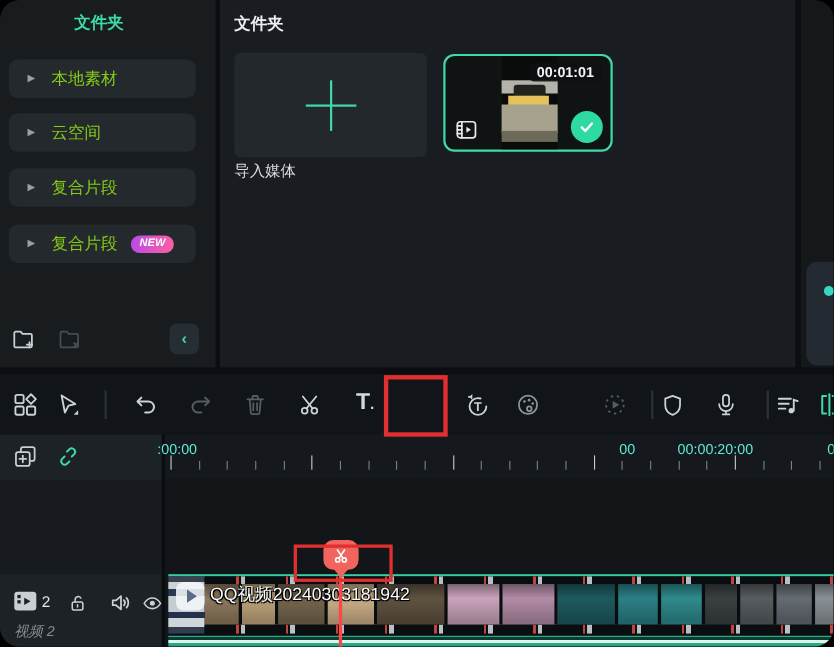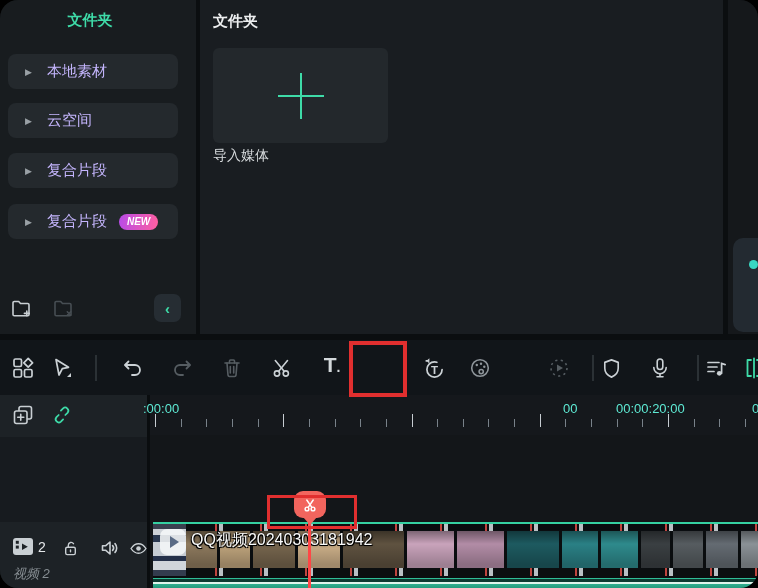--- a/index.html
+++ b/index.html
@@ -5,21 +5,21 @@
   * { box-sizing: border-box; margin: 0; padding: 0; }
   html,body { background:#000; }
   body { font-family:"Liberation Sans","DejaVu Sans",sans-serif; }
   .app { position:relative; width:758px; height:588px; background:#0B0E10; overflow:hidden;border-radius:18px; }
 
   
   .sidebar { position:absolute; left:0; top:0; width:196px; height:334px; background:#181C1F; }
   .sb-title { position:absolute; left:0; top:11px; width:180px; text-align:center; color:#3EDBA8; font-weight:bold; font-size:15px; }
   .sb-item { position:absolute; left:8px; width:170px; height:35px; background:#24292D; border-radius:8px; display:flex; align-items:center; padding-left:17px; cursor:pointer; }
   .sb-caret { color:#9AA1A6; font-size:9px; margin-right:15px; }
-  .sb-label { color:#c4b5fd; font-size:15px; }
+  .sb-label { color:#84cc16; font-size:15px; }
   .badge-new { margin-left:12px; padding:2px 8px 3px; border-radius:9px; background:linear-gradient(95deg,#B84BE8 0%,#FF5FA0 100%); color:#fff; font-size:10px; font-weight:bold; font-style:italic; }
   .sb-foot-icon { position:absolute; top:296px; color:#C9CFD3; }
   .collapse-btn { position:absolute; left:154px; top:294px; width:27px; height:28px; background:#262D33; border-radius:7px; color:#3EDBA8; display:flex; align-items:center; justify-content:center; font-size:15px; font-weight:bold; cursor:pointer; }
 
   
   .media { position:absolute; left:200px; top:0; width:523px; height:334px; background:#191D21; }
   .media-header { position:absolute; left:13px; top:12px; color:#EDEFF0; font-weight:bold; font-size:15px; }
   .import-card { position:absolute; left:13px; top:48px; width:175px; height:95px; background:#23282C; border-radius:6px; cursor:pointer; }
   .plus { position:absolute; left:50%; top:50%; width:46px; height:46px; transform:translate(-50%,-50%); }
   .plus:before, .plus:after { content:""; position:absolute; background:#3EDBA8; }
@@ -138,20 +138,43 @@
   </div>
 
   <div class="media">
     <div class="media-header">文件夹</div>
 
     <div class="import-card">
       <div class="plus"></div>
     </div>
     <div class="card-label" style="left:13px">导入媒体</div>
 
+    <div class="media-card">
+      <div class="mc-thumb">
+        <div class="mc-sky"></div>
+          <div class="mc-veh"></div>
+          <div class="mc-band"></div>
+          <div class="mc-field"></div>
+          <div class="mc-field2"></div>
+      </div>
+      <div class="dur-badge">00:01:01</div>
+      <div class="mc-film">
+        <svg width="22" height="22" viewBox="0 0 24 24" fill="none" stroke="currentColor" stroke-width="1.7" stroke-linecap="round" stroke-linejoin="round">
+          <rect x="3" y="4" width="18" height="16" rx="3"></rect>
+          <path d="M7.5 4 V20"></path>
+          <path d="M3 8.2 h4.5 M3 12 h4.5 M3 15.8 h4.5"></path>
+          <path d="M12 9 L16.5 12 L12 15 Z" fill="currentColor" stroke="none"></path>
+        </svg>
+      </div>
+      <div class="mc-check">
+        <svg width="17" height="17" viewBox="0 0 24 24" fill="none" stroke="#FFFFFF" stroke-width="3" stroke-linecap="round" stroke-linejoin="round">
+          <path d="M5.5 12.5 L10 17 L18.5 7.5"></path>
+        </svg>
+      </div>
+    </div>
   </div>
 
   <div class="right-sliver">
     <div class="rs-panel"></div>
     <div class="rs-dot"></div>
   </div>
 
   <div class="toolbar">
     <div class="tb-icon" style="left:11px;top:16px">
       <svg width="24" height="24" viewBox="0 0 24 24" fill="none" stroke="currentColor" stroke-width="1.7" stroke-linejoin="round">

